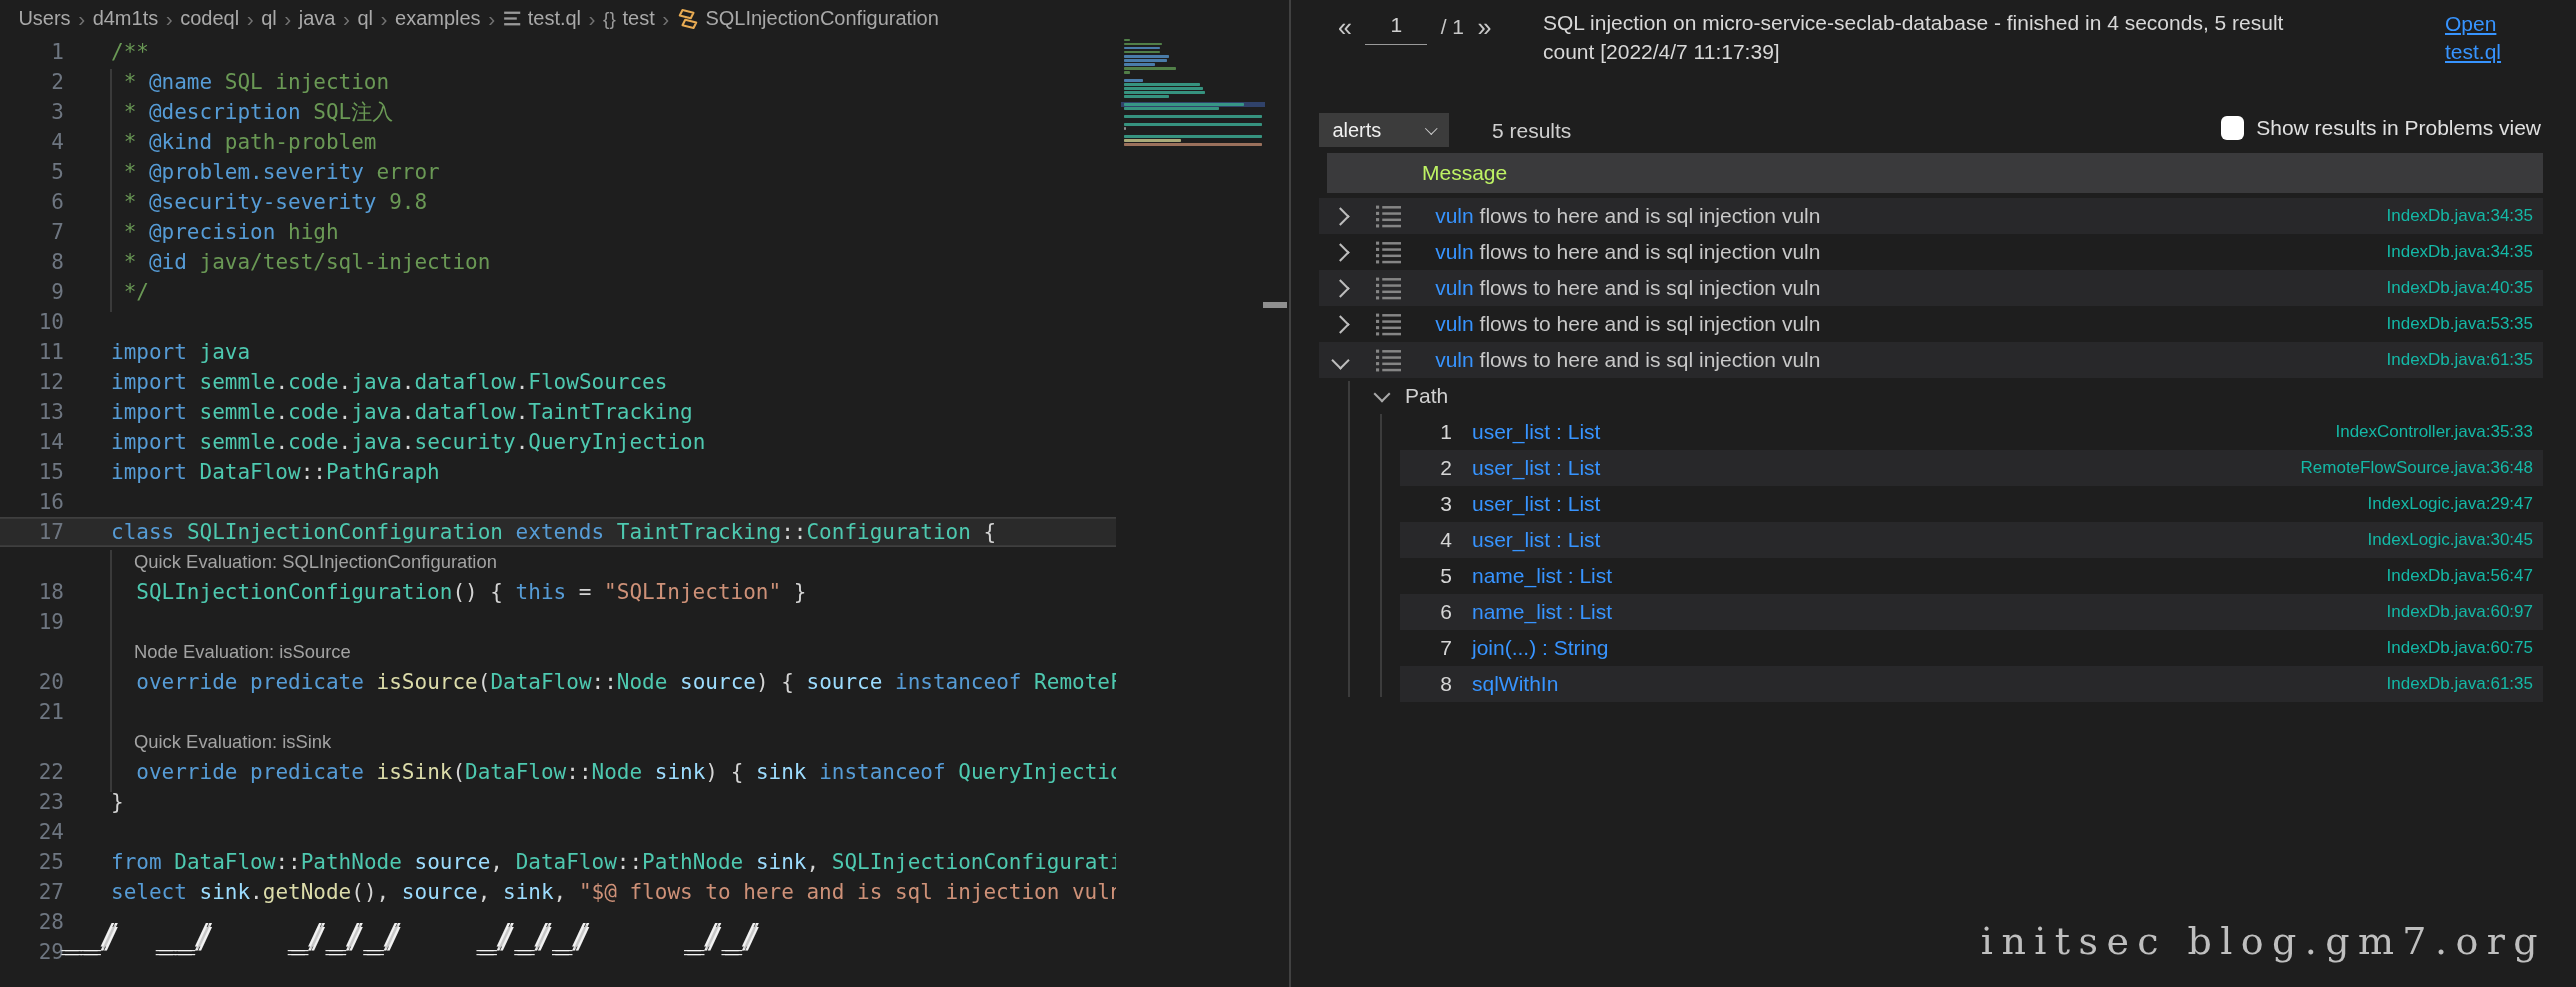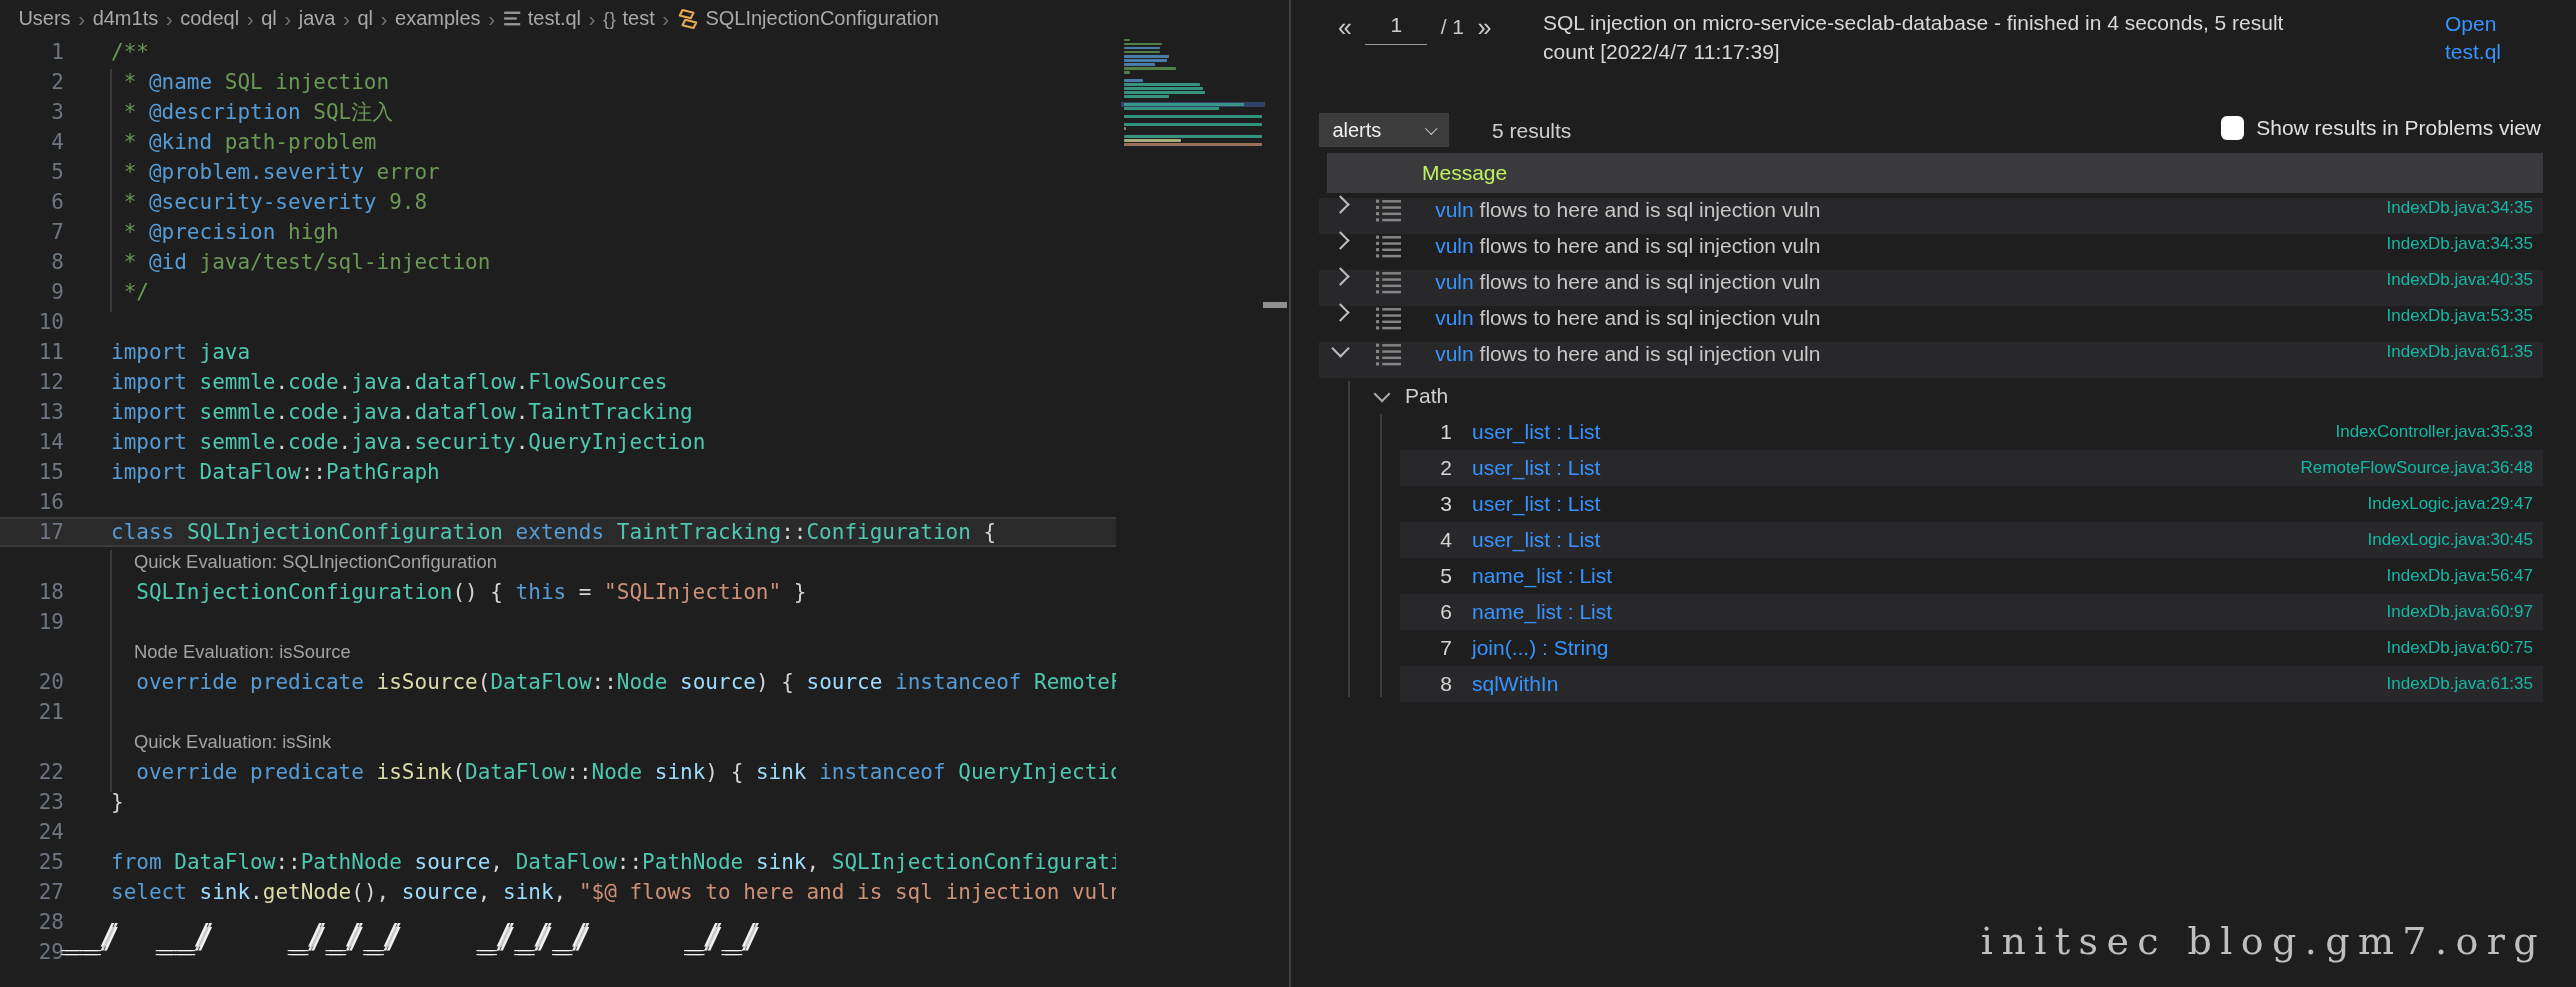--- a/index.html
+++ b/index.html
@@ -34,33 +34,33 @@
 
   
   .results{position:absolute;left:1291px;top:0;width:1285px;height:988px;background:#1e1e1e;}
   .pagination{position:absolute;left:47px;top:13.4px;display:flex;align-items:flex-start;gap:13.4px;color:#c8c8c8;}
   .pg-btn{font-size:25px;line-height:28.5px;cursor:pointer;}
   .pg-input{width:62px;background:transparent;border:none;border-bottom:1.7px solid #9a9a9a;
     color:#cfcfcf;font-size:21px;text-align:center;font-family:"Liberation Sans",sans-serif;padding:0 0 6.7px 0;outline:none;}
   .pg-of{font-size:21px;line-height:28.5px;}
   .rtitle{position:absolute;left:252px;top:8.4px;font-size:21px;line-height:29px;color:#d8d8d8;}
   .open-link{position:absolute;left:1154px;top:10px;width:101px;font-size:21px;line-height:28px;
-    color:#3794FF;cursor:pointer;}
+    color:#3794FF;cursor:pointer;text-decoration:underline;}
   .filter-select{position:absolute;left:28px;top:113px;width:130px;height:34px;background:#3c3c3c;
     display:flex;align-items:center;justify-content:space-between;padding:0 13.4px;box-sizing:border-box;
     color:#f0f0f0;font-size:20px;cursor:pointer;}
   .results-count{position:absolute;left:201px;top:119px;font-size:21px;color:#cfcfcf;}
   .problems-toggle{position:absolute;right:35px;top:116px;display:flex;align-items:center;gap:12px;}
   .checkbox{width:23.5px;height:23.5px;background:#ffffff;border-radius:5.9px;cursor:pointer;}
   .toggle-label{font-size:21px;color:#e0e0e0;}
 
   .rtable{position:absolute;left:28px;top:153px;width:1224px;}
   .thead{height:40px;margin-bottom:5px;background:#3a3a3c;display:flex;align-items:center;
     padding-left:95px;box-sizing:border-box;color:#bef264;font-size:21px;margin-left:8px;}
-  .arow{height:36px;display:flex;align-items:flex-start;position:relative;padding-left:10px;box-sizing:border-box;cursor:pointer;gap:12px;}
+  .arow{height:36px;display:flex;align-items:center;position:relative;padding-left:10px;box-sizing:border-box;cursor:pointer;gap:12px;}
   .arow.alt{background:#28282a;}
   .chev{width:11px;height:11px;border-right:2.5px solid #bdbdbd;border-bottom:2.5px solid #bdbdbd;display:inline-block;}
   .chev.right{transform:rotate(-45deg);}
   .chev.down{transform:rotate(45deg);}
   .chev-box{width:23.5px;margin-right:11.7px;display:flex;justify-content:center;}
   .licon-box{width:25px;margin-right:22px;display:flex;align-items:center;}
   .amsg{font-size:21px;color:#c8c8c8;white-space:nowrap;}
   .amsg .pfx{color:#3794FF;}
   .rlink{position:absolute;right:10px;font-size:17px;color:#14b8a6;cursor:pointer;white-space:nowrap;}
 

